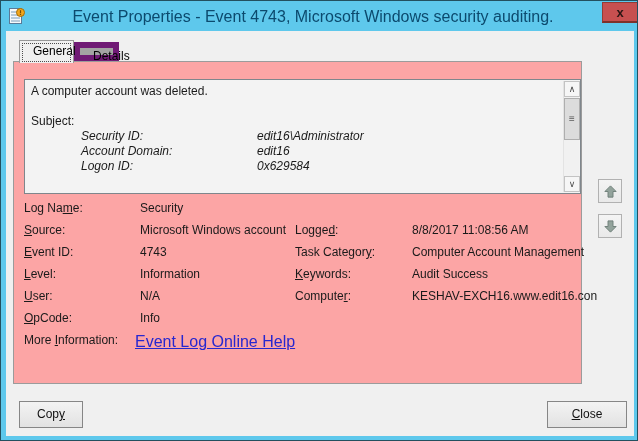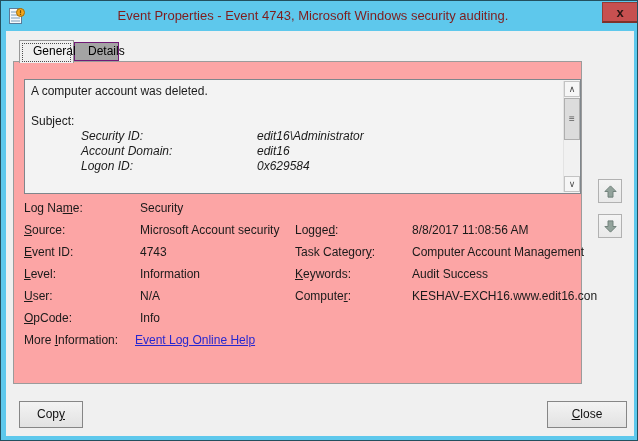--- a/index.html
+++ b/index.html
@@ -6,21 +6,21 @@
   body { font-family:"Liberation Sans", sans-serif; background:#d8d8d8; }
   #window {
     position:relative; width:638px; height:441px;
     background:#5ec8ec; border:1px solid #23505f; overflow:hidden;
   }
   
   #titlebar { position:absolute; left:0; top:0; width:100%; height:30px; }
   #title-icon { position:absolute; left:7px; top:6px; width:18px; height:18px; }
   #window-title {
     position:absolute; left:30px; right:42px; top:7px; text-align:center;
-    font-size:13px; color:#7f1d1d; white-space:nowrap; overflow:hidden;
+    font-size:16px; color:#0c4a6e; white-space:nowrap; overflow:hidden;
   }
   #close-button {
     position:absolute; left:601px; top:1px; width:36px; height:21px;
     background:#c75050; border:1px solid #943c35; border-bottom:2px solid #7e322c;
     text-align:center; cursor:pointer;
   }
   #close-button .glyph {
     font-size:13px; font-weight:bold; color:#2a1513; line-height:18px;
   }
   
@@ -34,21 +34,21 @@
     left:18px; top:39px; width:55px; height:23px; z-index:3;
     background:#f0f0f0; border:1px solid #989898; border-bottom:none;
     line-height:20px;
   }
   #tab-general .focusrect {
     position:absolute; left:2px; right:2px; top:2px; bottom:1px;
     border:1px dotted #4d4d4d;
   }
   #tab-details {
     left:73px; top:41px; width:45px; height:19px; z-index:1;
-    background:#a3a3a3; border:1px solid #701a75;
+    background:#a3a3a3; border:6px solid #701a75;
     line-height:17px;
   }
   
   #tab-page {
     position:absolute; left:12px; top:60px; width:569px; height:323px;
     background:#fca5a5; border:1px solid #9b9b9b; z-index:2;
   }
   
   #desc-box {
     position:absolute; left:10px; top:17px; width:557px; height:115px;
@@ -81,21 +81,21 @@
   .grow { position:absolute; height:22px; font-size:12px; color:#1a1a1a; white-space:nowrap; }
   .glabel { position:absolute; left:0; }
   .accel { text-decoration:underline; }
   .lrow-label { left:10px; }
   .lrow-value { left:126px; }
   .rrow-label { left:281px; }
   .rrow-value { left:372px; width:196px; overflow:hidden;margin-left:26px; }
   .r0 { top:139px; } .r1 { top:161px; } .r2 { top:183px; }
   .r3 { top:205px; } .r4 { top:227px; } .r5 { top:249px; } .r6 { top:271px; }
   #help-link {
-    position:absolute; left:121px; top:271px; font-size:12px;
+    position:absolute; left:121px; top:271px; font-size:16px;
     color:#2727cf; text-decoration:underline; cursor:pointer; white-space:nowrap;
   }
   
   .nav-btn {
     position:absolute; left:597px; width:24px; height:24px;
     background:linear-gradient(#f4f4f4,#e9e9e9); border:1px solid #b1b1b1;
     display:flex; align-items:center; justify-content:center; cursor:pointer;
   }
   #nav-up { top:178px; }
   #nav-down { top:213px; }
@@ -173,21 +173,21 @@
         </div>
       </div>
     </div>
 
     <div class="grow r0">
       <span class="glabel lrow-label"><span>Log Na</span><span class="accel">m</span><span>e:</span></span>
       <span class="glabel lrow-value">Security</span>
     </div>
     <div class="grow r1">
       <span class="glabel lrow-label"><span></span><span class="accel">S</span><span>ource:</span></span>
-      <span class="glabel lrow-value">Microsoft Account security</span>
+      <span class="glabel lrow-value">Microsoft Windows account</span>
     </div>
     <div class="grow r2">
       <span class="glabel lrow-label"><span></span><span class="accel">E</span><span>vent ID:</span></span>
       <span class="glabel lrow-value">4743</span>
     </div>
     <div class="grow r3">
       <span class="glabel lrow-label"><span></span><span class="accel">L</span><span>evel:</span></span>
       <span class="glabel lrow-value">Information</span>
     </div>
     <div class="grow r4">

